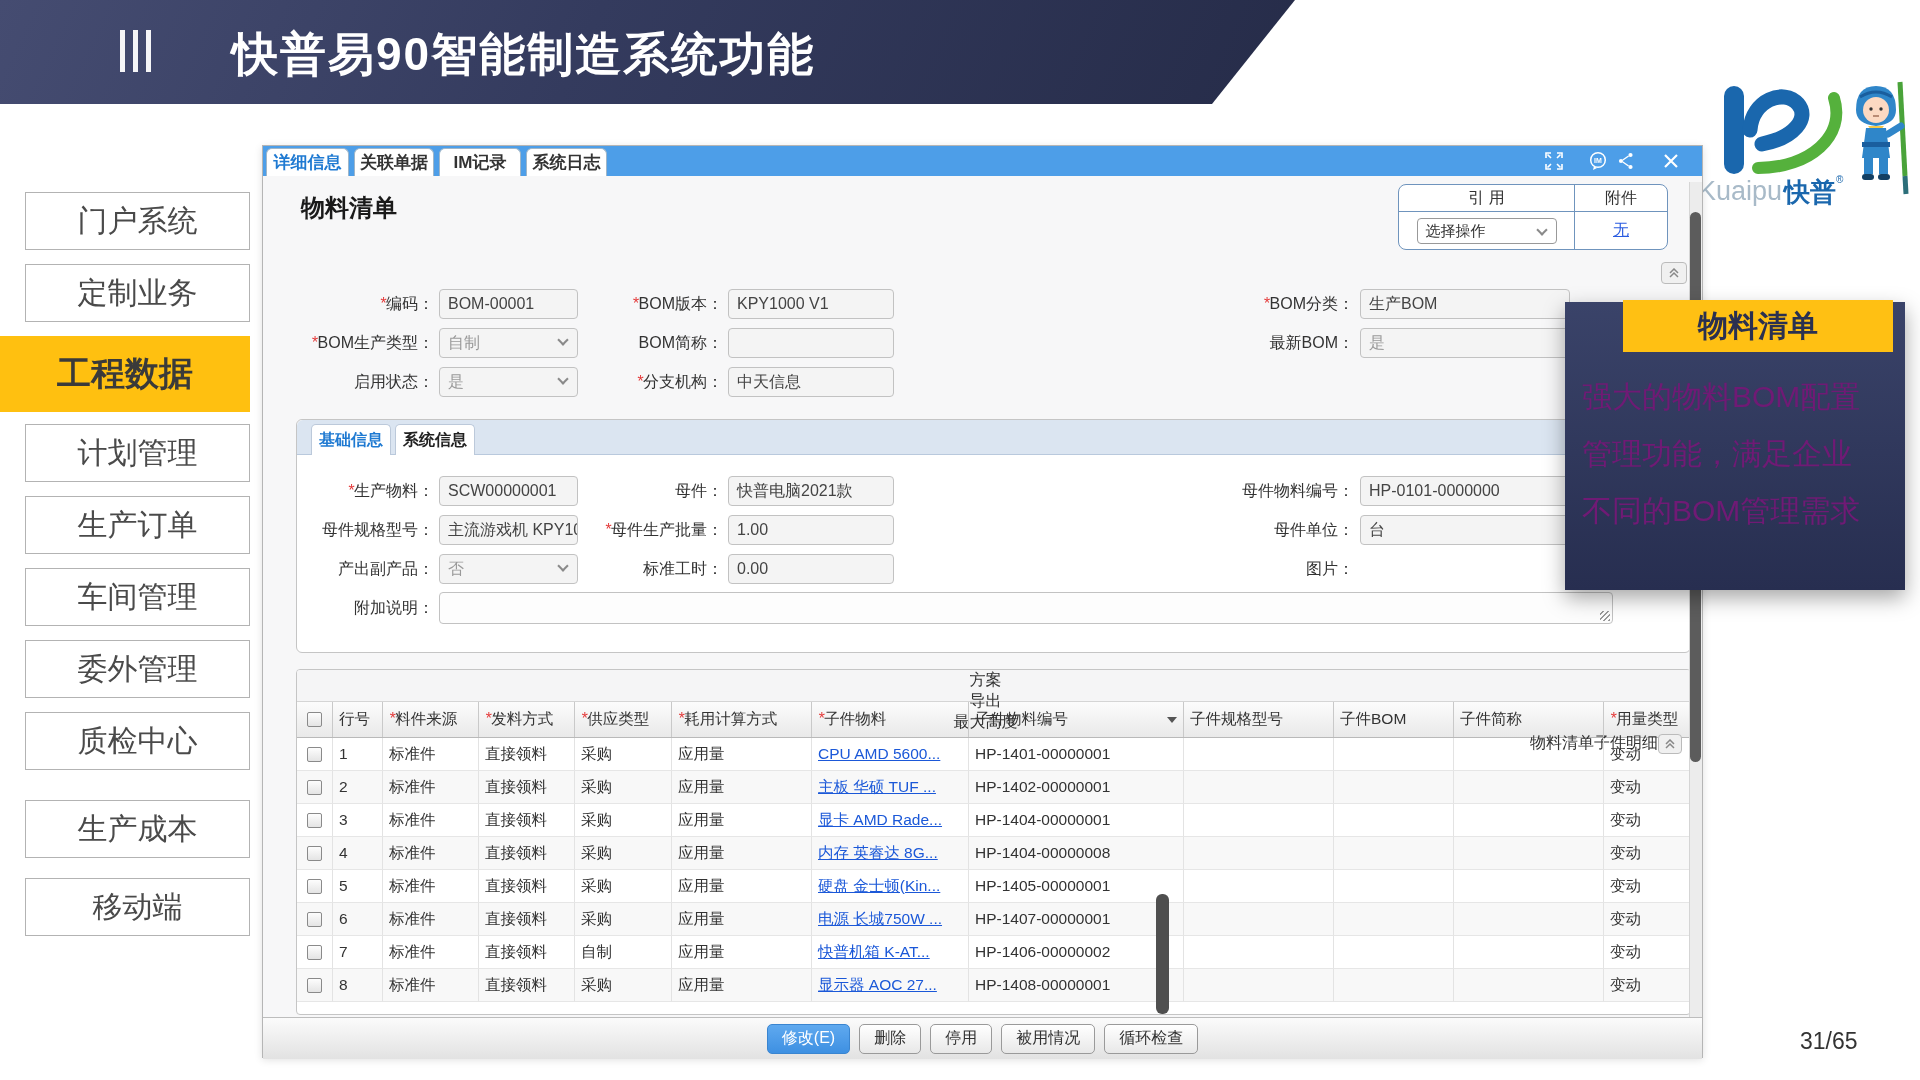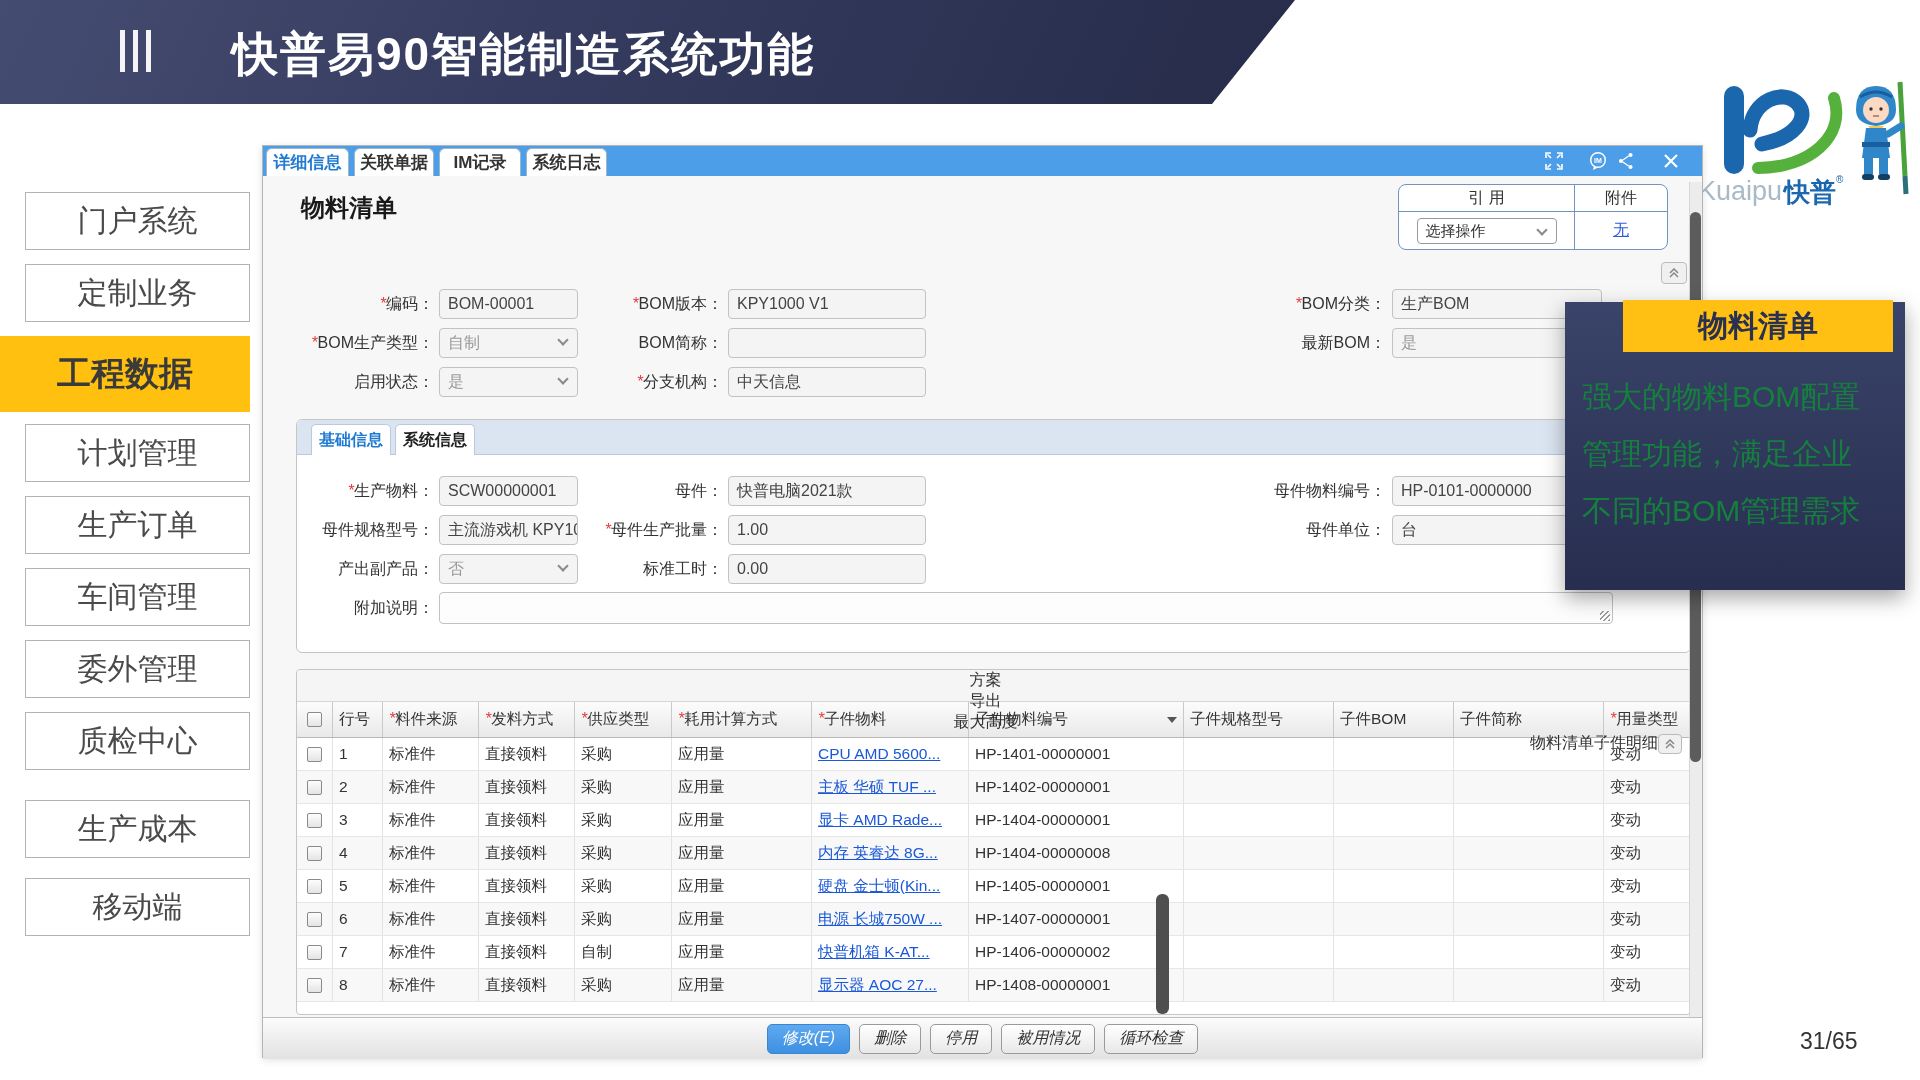--- a/index.html
+++ b/index.html
@@ -62,21 +62,21 @@
   .sbtrack{position:absolute;left:1426px;top:36px;width:13px;height:835px;background:#ececec;border-left:1px solid #d5d5d5;}
   .sbthumb{position:absolute;left:1427px;top:66px;width:11px;height:550px;background:#5c5c5c;border-radius:6px;cursor:pointer;}
 
   
   .frow{position:absolute;left:0;display:flex;align-items:center;height:30px;width:1420px;}
   .fl{font-size:16px;color:#333;text-align:right;white-space:nowrap;}
   .fl1{width:171px}.fl2{width:145px}.fl3{width:460px}
   .req{color:#e43b3b;font-size:16px;}
   .ibox{position:relative;height:30px;line-height:28px;background:#f4f4f4;border:1px solid #c2c2c2;
         border-radius:4px;padding:0 8px;font-size:16px;color:#444;margin-left:5px;white-space:nowrap;overflow:hidden;}
-  .fc1{width:139px}.fc2{width:198px}.fc3{width:210px;margin-left:6px}
+  .fc1{width:139px}.fc2{width:166px}.fc3{width:210px;margin-left:6px}
   .ibox.sel{padding-right:26px;}
   .ibox .muted, .ibox.muted{color:#999;}
   .ft1{top:143px}.ft2{top:182px}.ft3{top:221px}
   .fb1{top:330px}.fb2{top:369px}.fb3{top:408px}.fb4{top:447px}
   .notebox{position:relative;width:1174px;height:32px;background:#fdfdfd;border:1px solid #c2c2c2;border-radius:4px;margin-left:5px;}
   .notebox::after{content:"";position:absolute;right:2px;bottom:2px;width:10px;height:10px;
         background:repeating-linear-gradient(135deg,transparent 0 2px,#9a9a9a 2px 3.5px);}
 
   
   .panel{position:absolute;left:33px;background:#fff;border:1px solid #c5c5c5;border-radius:6px;}
@@ -108,29 +108,29 @@
   .caret-down{width:0;height:0;border-left:5px solid transparent;border-right:5px solid transparent;
               border-top:6px solid #555;cursor:pointer;}
   .cbx{width:15px;height:15px;border:1px solid #8a8a8a;border-radius:2px;background:linear-gradient(#fdfdfd,#e4e4e4);cursor:pointer;}
   .link{color:#1b58d8;text-decoration:underline;cursor:pointer;white-space:nowrap;}
   .gthumb{position:absolute;left:893px;top:748px;width:13px;height:120px;background:#4f4f4f;border-radius:6px;cursor:pointer;}
 
   
   .wfooter{position:absolute;left:0;top:871px;width:100%;height:42px;background:linear-gradient(#fbfbfb,#e2e2e2);
            border-top:1px solid #bdbdbd;display:flex;align-items:center;justify-content:center;gap:9px;}
   .btn{height:30px;padding:0 14px;border:1px solid #9a9a9a;border-radius:5px;background:linear-gradient(#fff,#e8e8e8);
-       font-size:16px;color:#333;display:flex;align-items:center;cursor:pointer;font-family:inherit;font-style:italic;}
+       font-size:16px;color:#333;display:flex;align-items:center;cursor:pointer;font-family:inherit;}
   .btn.primary{background:linear-gradient(#5fa9ef,#3e90e2);border-color:#3a85d0;color:#fff;}
 
   
   .ov-panel{position:absolute;left:1565px;top:302px;width:340px;height:288px;z-index:50;
             background:linear-gradient(180deg,#3a4369,#272e50);box-shadow:0 8px 20px rgba(0,0,0,.35);}
   .ov-title{position:absolute;left:1623px;top:300px;width:270px;height:52px;background:#ffc013;z-index:51;
             display:flex;align-items:center;justify-content:center;font-size:30px;font-weight:bold;color:#2a3050;}
-  .ov-text{position:absolute;left:1582px;top:368px;z-index:51;font-size:30px;color:#15803d;line-height:57px;white-space:nowrap;}
+  .ov-text{position:absolute;left:1582px;top:368px;z-index:51;font-size:30px;color:#701a75;line-height:57px;white-space:nowrap;}
   .ov-text span{display:block;}
 </style>
 </head>
 <body>
 
 <div class="slide">
 
   <div class="hdr">
     <span class="hbars">
         <i></i>
@@ -290,20 +290,21 @@
       <span class="fl fl2"><i class="req">*</i><span>母件生产批量：</span></span>
       <span class="ibox fc2">1.00</span>
       <span class="fl fl3"><i class="req"></i><span>母件单位：</span></span>
       <span class="ibox fc3">台</span>
     </div>
     <div class="frow fb3">
       <span class="fl fl1"><i class="req"></i><span>产出副产品：</span></span>
       <span class="ibox sel muted fc1"><span>否</span><i class="chev"></i></span>
       <span class="fl fl2"><i class="req"></i><span>标准工时：</span></span>
       <span class="ibox fc2">0.00</span>
+      <span class="fl fl3"><i class="req"></i><span>图片：</span></span>
     </div>
     <div class="frow fb4">
       <span class="fl fl1"><span>附加说明：</span></span>
       <span class="notebox"></span>
     </div>
 
     <div class="panel grid">
       <div class="gtoolbar">
         <span class="gtb">方案</span>
         <span class="gtb">导出</span>

